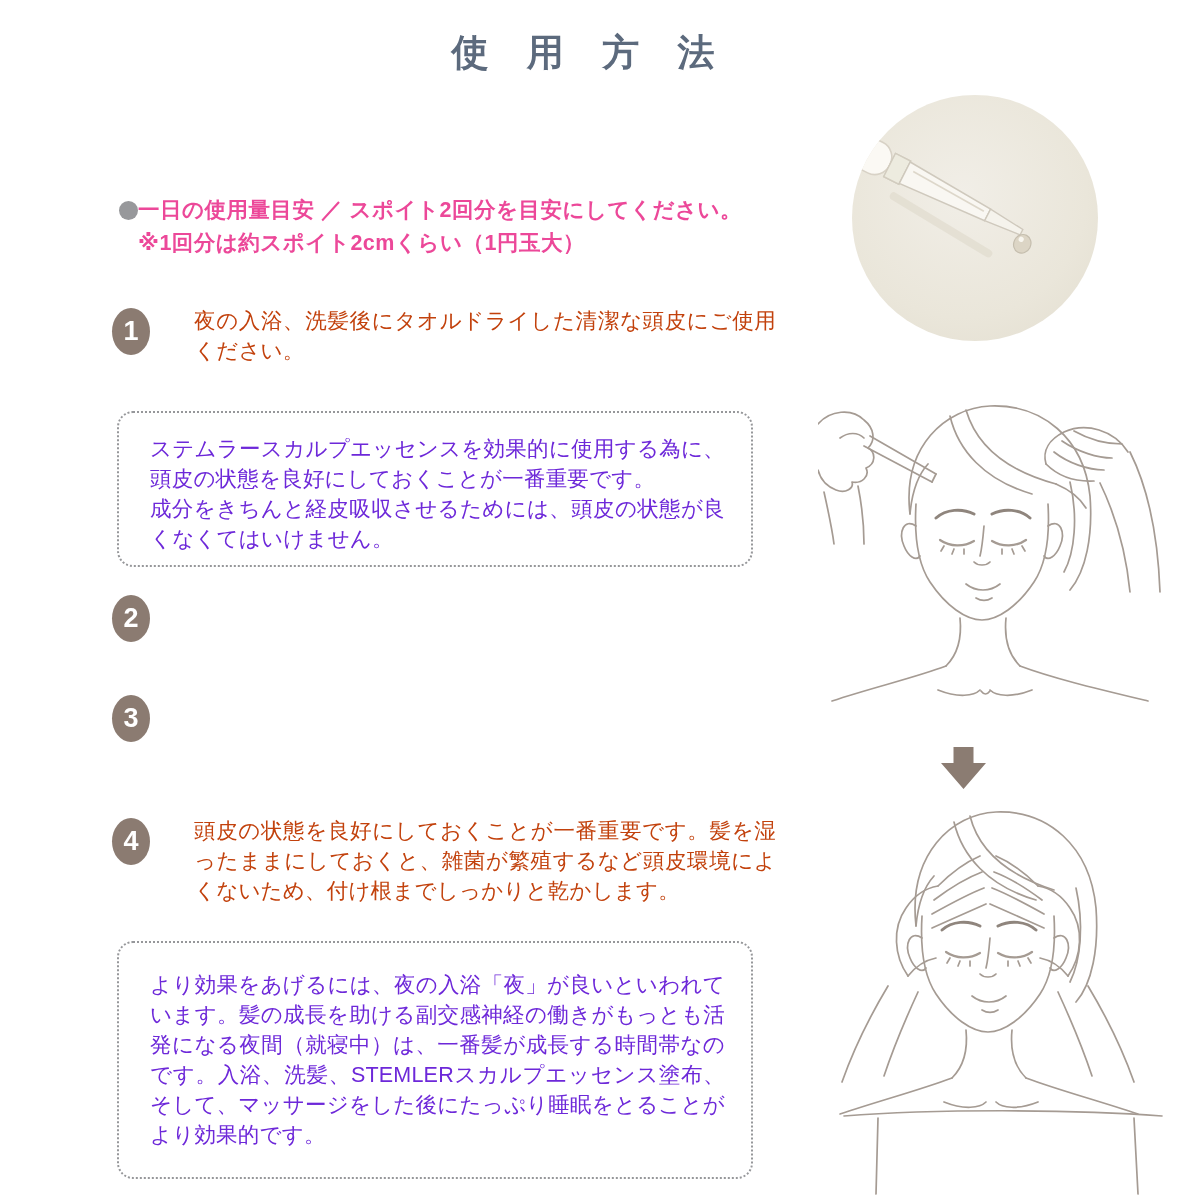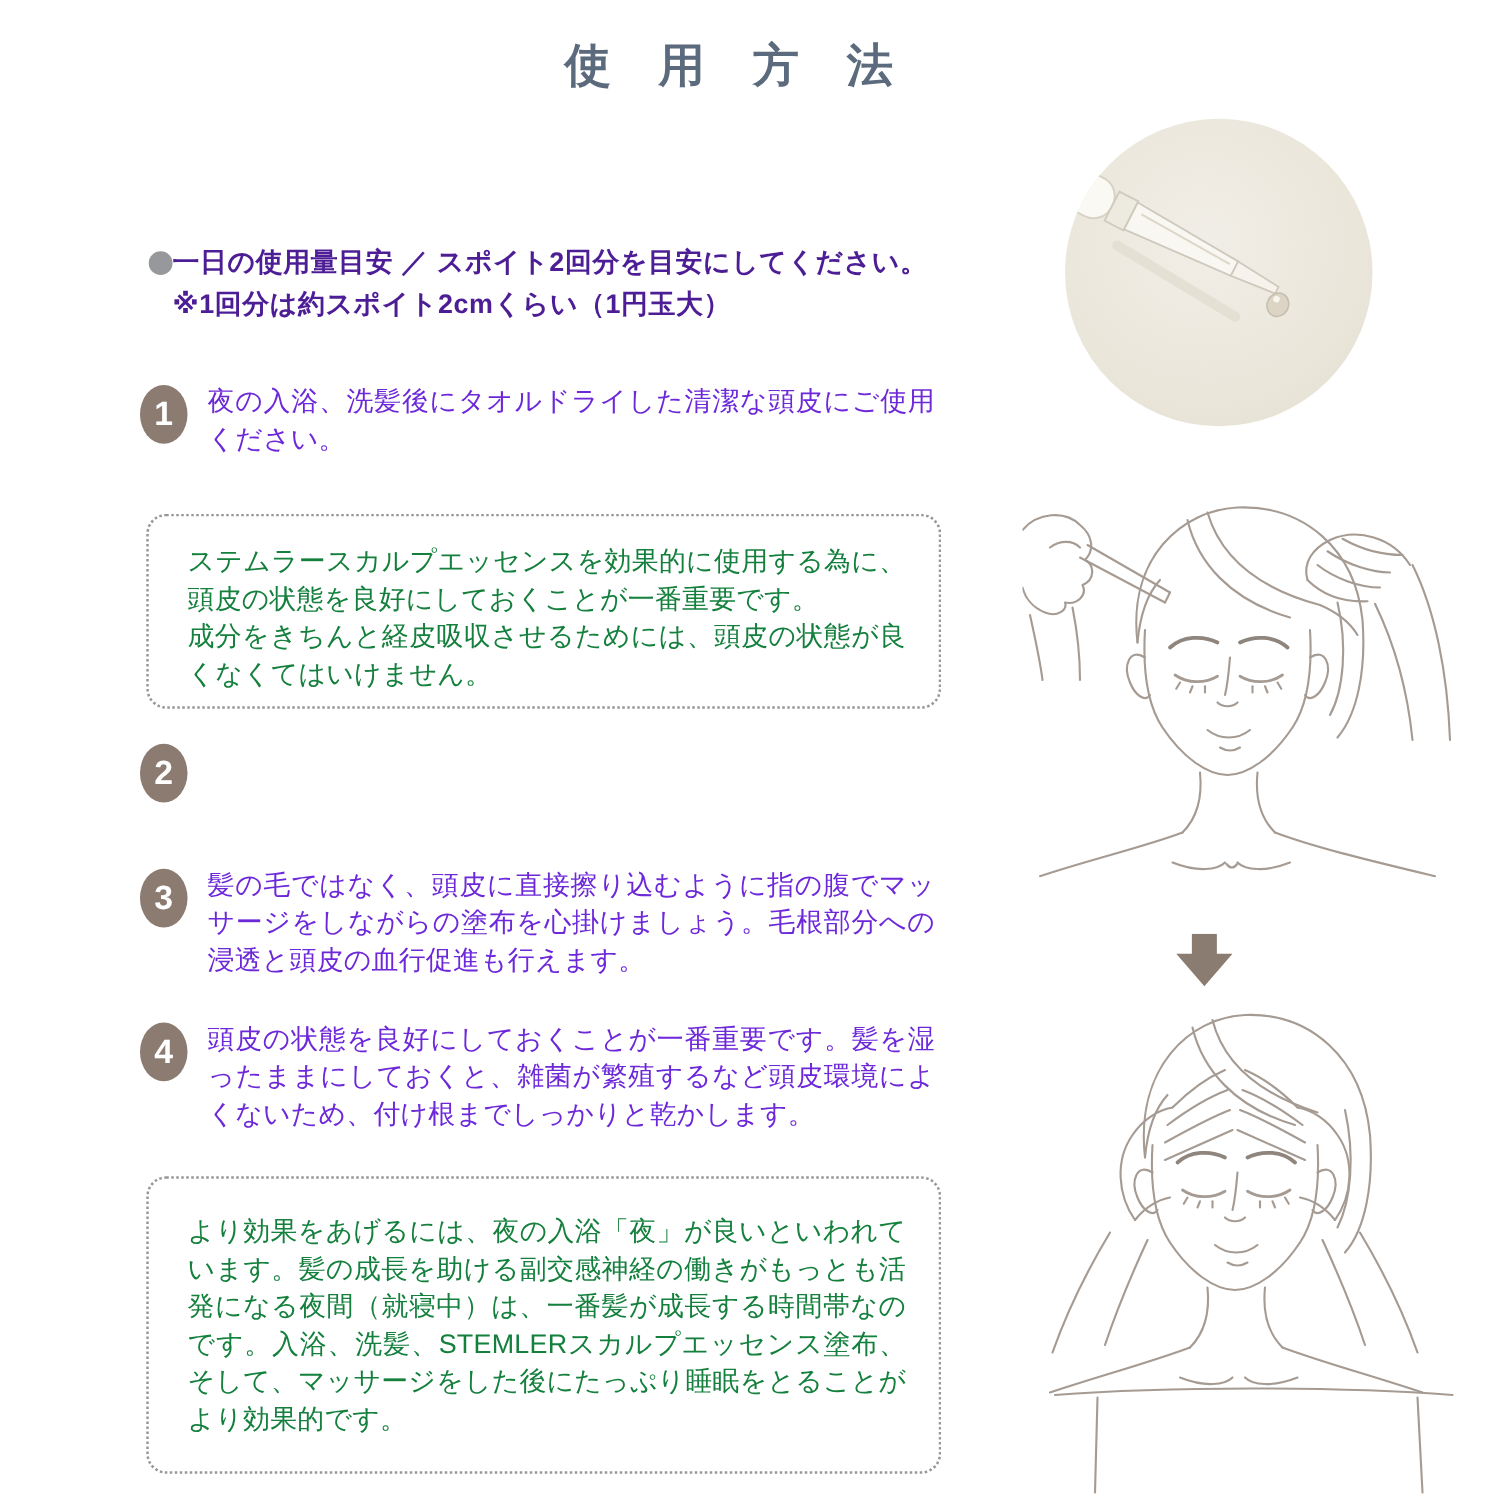--- a/index.html
+++ b/index.html
@@ -17,50 +17,50 @@
     text-align:center; font-size:37px; font-weight:bold;
     letter-spacing:14px; color:#5c6a7d;
   }
 
   
   .usage-note { position:absolute; left:119px; top:194px; display:flex; align-items:flex-start; }
   .bullet-dot {
     width:19px; height:19px; border-radius:50%; background:#97989b;
     margin-top:7px; flex:0 0 auto;
   }
-  .note-lines { font-size:21.5px; font-weight:bold; color:#4c1d95; line-height:33px; letter-spacing:0.5px; }
+  .note-lines { font-size:21.5px; font-weight:bold; color:#ec4899; line-height:33px; letter-spacing:0.5px; }
   .note-line2 { }
 
   
   .step { position:absolute; left:112px; display:flex; align-items:flex-start; }
   .step-badge {
     flex:0 0 auto; width:38px; height:47px; border-radius:50%;
     background:#8b7b71; color:#ffffff; margin-top:2px;
     display:flex; align-items:center; justify-content:center;
     font-size:27px; font-weight:bold;
   }
   .step-text {
-    margin-left:16px; width:582px;
-    font-size:21.5px; line-height:30px; color:#6d28d9; letter-spacing:0.2px;
+    margin-left:44px; width:582px;
+    font-size:21.5px; line-height:30px; color:#c2410c; letter-spacing:0.2px;
     text-align:justify;
   }
   .step-1 { top:306px; }
   .step-2 { top:593px; }
   .step-3 { top:693px; }
   .step-4 { top:816px; }
 
   
   .tip-box {
     position:absolute; left:117px; width:636px;
     border:2.5px dotted #96979a; border-radius:16px;
   }
   .tip-box-1 { top:411px; height:156px; padding:21px 26px 0 31px; }
   .tip-box-2 { top:941px; height:238px; padding:27px 26px 0 31px; }
   .tip-text {
-    font-size:21.5px; line-height:30px; color:#15803d; letter-spacing:0.2px;
+    font-size:21.5px; line-height:30px; color:#6d28d9; letter-spacing:0.2px;
     white-space:pre-line; text-align:justify;
   }
 
   
   .dropper-photo {
     position:absolute; left:852px; top:95px; width:246px; height:246px;
     border-radius:50%; overflow:hidden;
     background:radial-gradient(circle at 45% 40%, #f1eee7 0%, #eae6da 62%, #e2ddcf 100%);
   }
   .figure { position:absolute; }
@@ -99,21 +99,20 @@
   <div class="step step-2">
     <div class="step-badge">
       <span>2</span>
     </div>
   </div>
 
   <div class="step step-3">
     <div class="step-badge">
       <span>3</span>
     </div>
-    <div class="step-text">髪の毛ではなく、頭皮に直接擦り込むように指の腹でマッサージをしながらの塗布を心掛けましょう。毛根部分への浸透と頭皮の血行促進も行えます。</div>
   </div>
 
   <div class="step step-4">
     <div class="step-badge">
       <span>4</span>
     </div>
     <div class="step-text">頭皮の状態を良好にしておくことが一番重要です。髪を湿ったままにしておくと、雑菌が繁殖するなど頭皮環境によくないため、付け根までしっかりと乾かします。</div>
   </div>
 
   <div class="tip-box tip-box-2">

